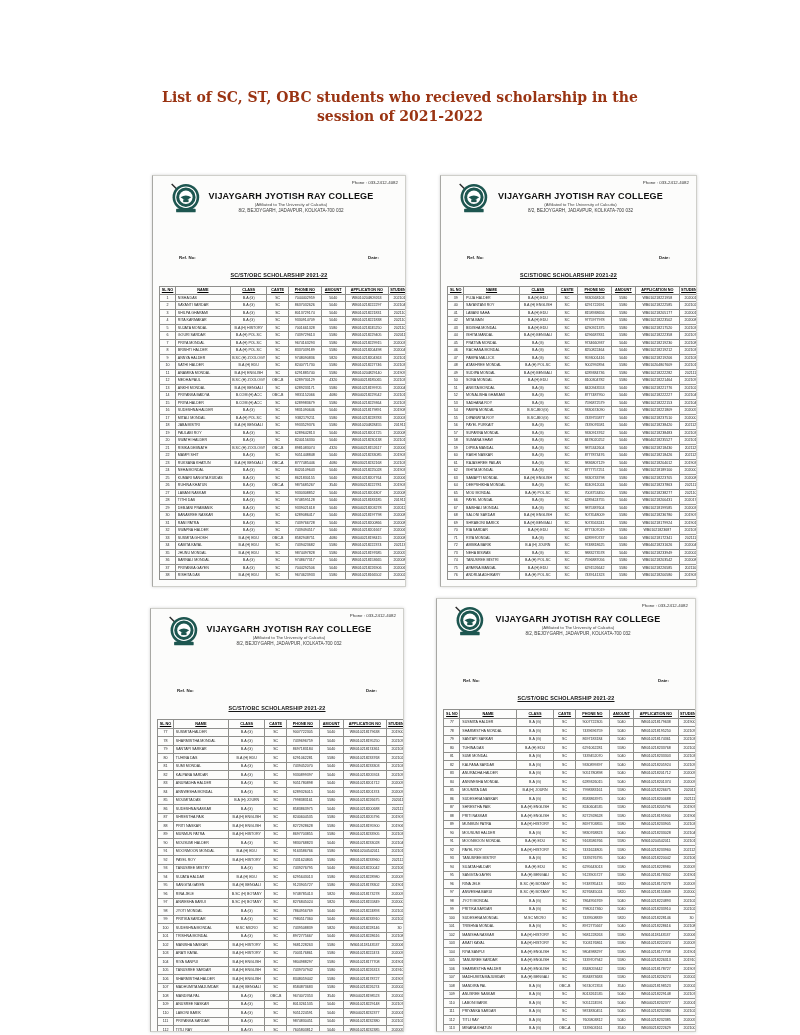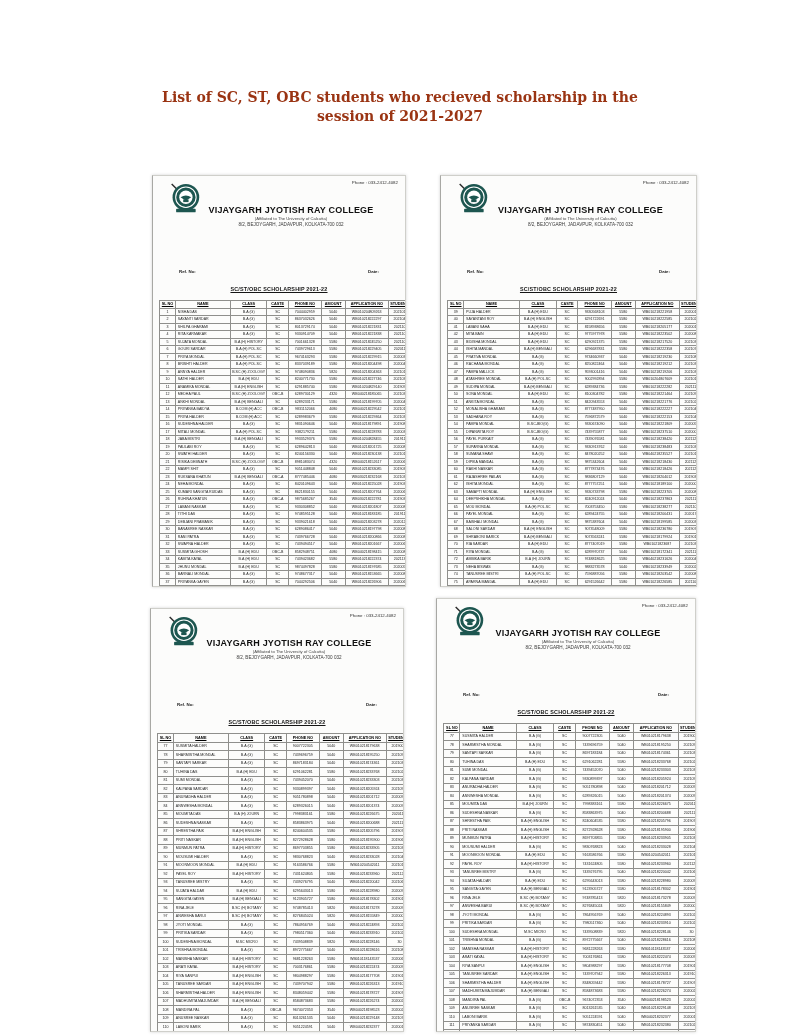--- a/index.html
+++ b/index.html
@@ -14,21 +14,21 @@
   }
   .doc{
     position:absolute;background:#fcfcfb;border:1px solid #cfcfca;
     border-left:1px solid #a8a8a4;box-shadow:0 0 3px rgba(0,0,0,0.18);
     overflow:hidden;
   }
   .doc1{left:152px;top:175px;width:252px;height:410px;}
   .doc2{left:440px;top:175px;width:255px;height:410px;}
   .doc3{left:150px;top:608px;width:252px;height:422px;}
   .doc4{left:436px;top:598px;width:258px;height:432px;}
-  .doc-header{position:relative;height:58px;padding-top:19px;}
+  .doc-header{position:relative;height:58px;padding-top:5px;}
   .logo{position:absolute;left:16px;top:6px;width:32px;height:34px;}
   .phone{position:absolute;right:7px;top:4px;font-size:4.4px;color:#333;}
   .college-name{
     text-align:center;margin:10px 12px 0 36px;font-size:9px;font-weight:bold;
     color:#101010;letter-spacing:0.2px;white-space:nowrap;
   }
   .affil{text-align:center;margin:1px 0 0 24px;font-size:4.2px;color:#444;}
   .addr{text-align:center;margin:1px 0 0 24px;font-size:4.6px;color:#3a3a3a;}
   .ref-row{position:relative;height:10px;margin-top:16px;font-size:4.4px;font-weight:bold;color:#222;}
   .ref-label{position:absolute;left:26px;}
@@ -53,21 +53,21 @@
   }
   table.sch td.c1{text-align:left;padding-left:2px;}
   .c0{width:5.5%;} .c1{width:22.5%;} .c2{width:14.5%;} .c3{width:8%;}
   .c4{width:13%;} .c5{width:9%;} .c6{width:17.5%;} .c7{width:10%;}
 </style>
 </head>
 <body>
 
 <div class="page-title">
   <div>List of SC, ST, OBC students who recieved scholarship in the</div>
-  <div>session of 2021-2027</div>
+  <div>session of 2021-2022</div>
 </div>
 
 <div class="doc doc1">
     <div class="doc-header">
       <span class="logo"><svg viewBox="0 0 36 38" width="32" height="34">
           <line x1="3" y1="2" x2="12" y2="11" stroke="#2a2a2a" stroke-width="1.6"></line>
           <circle cx="19" cy="17" r="15" fill="#1d5650"></circle>
           <circle cx="19" cy="17" r="11.5" fill="none" stroke="#ffffff" stroke-width="1.2"></circle>
           <circle cx="19" cy="17" r="7.5" fill="#ffffff"></circle>
           <path d="M13 17 q6 -4 12 0 l-6 4 z" fill="#1d5650"></path>

